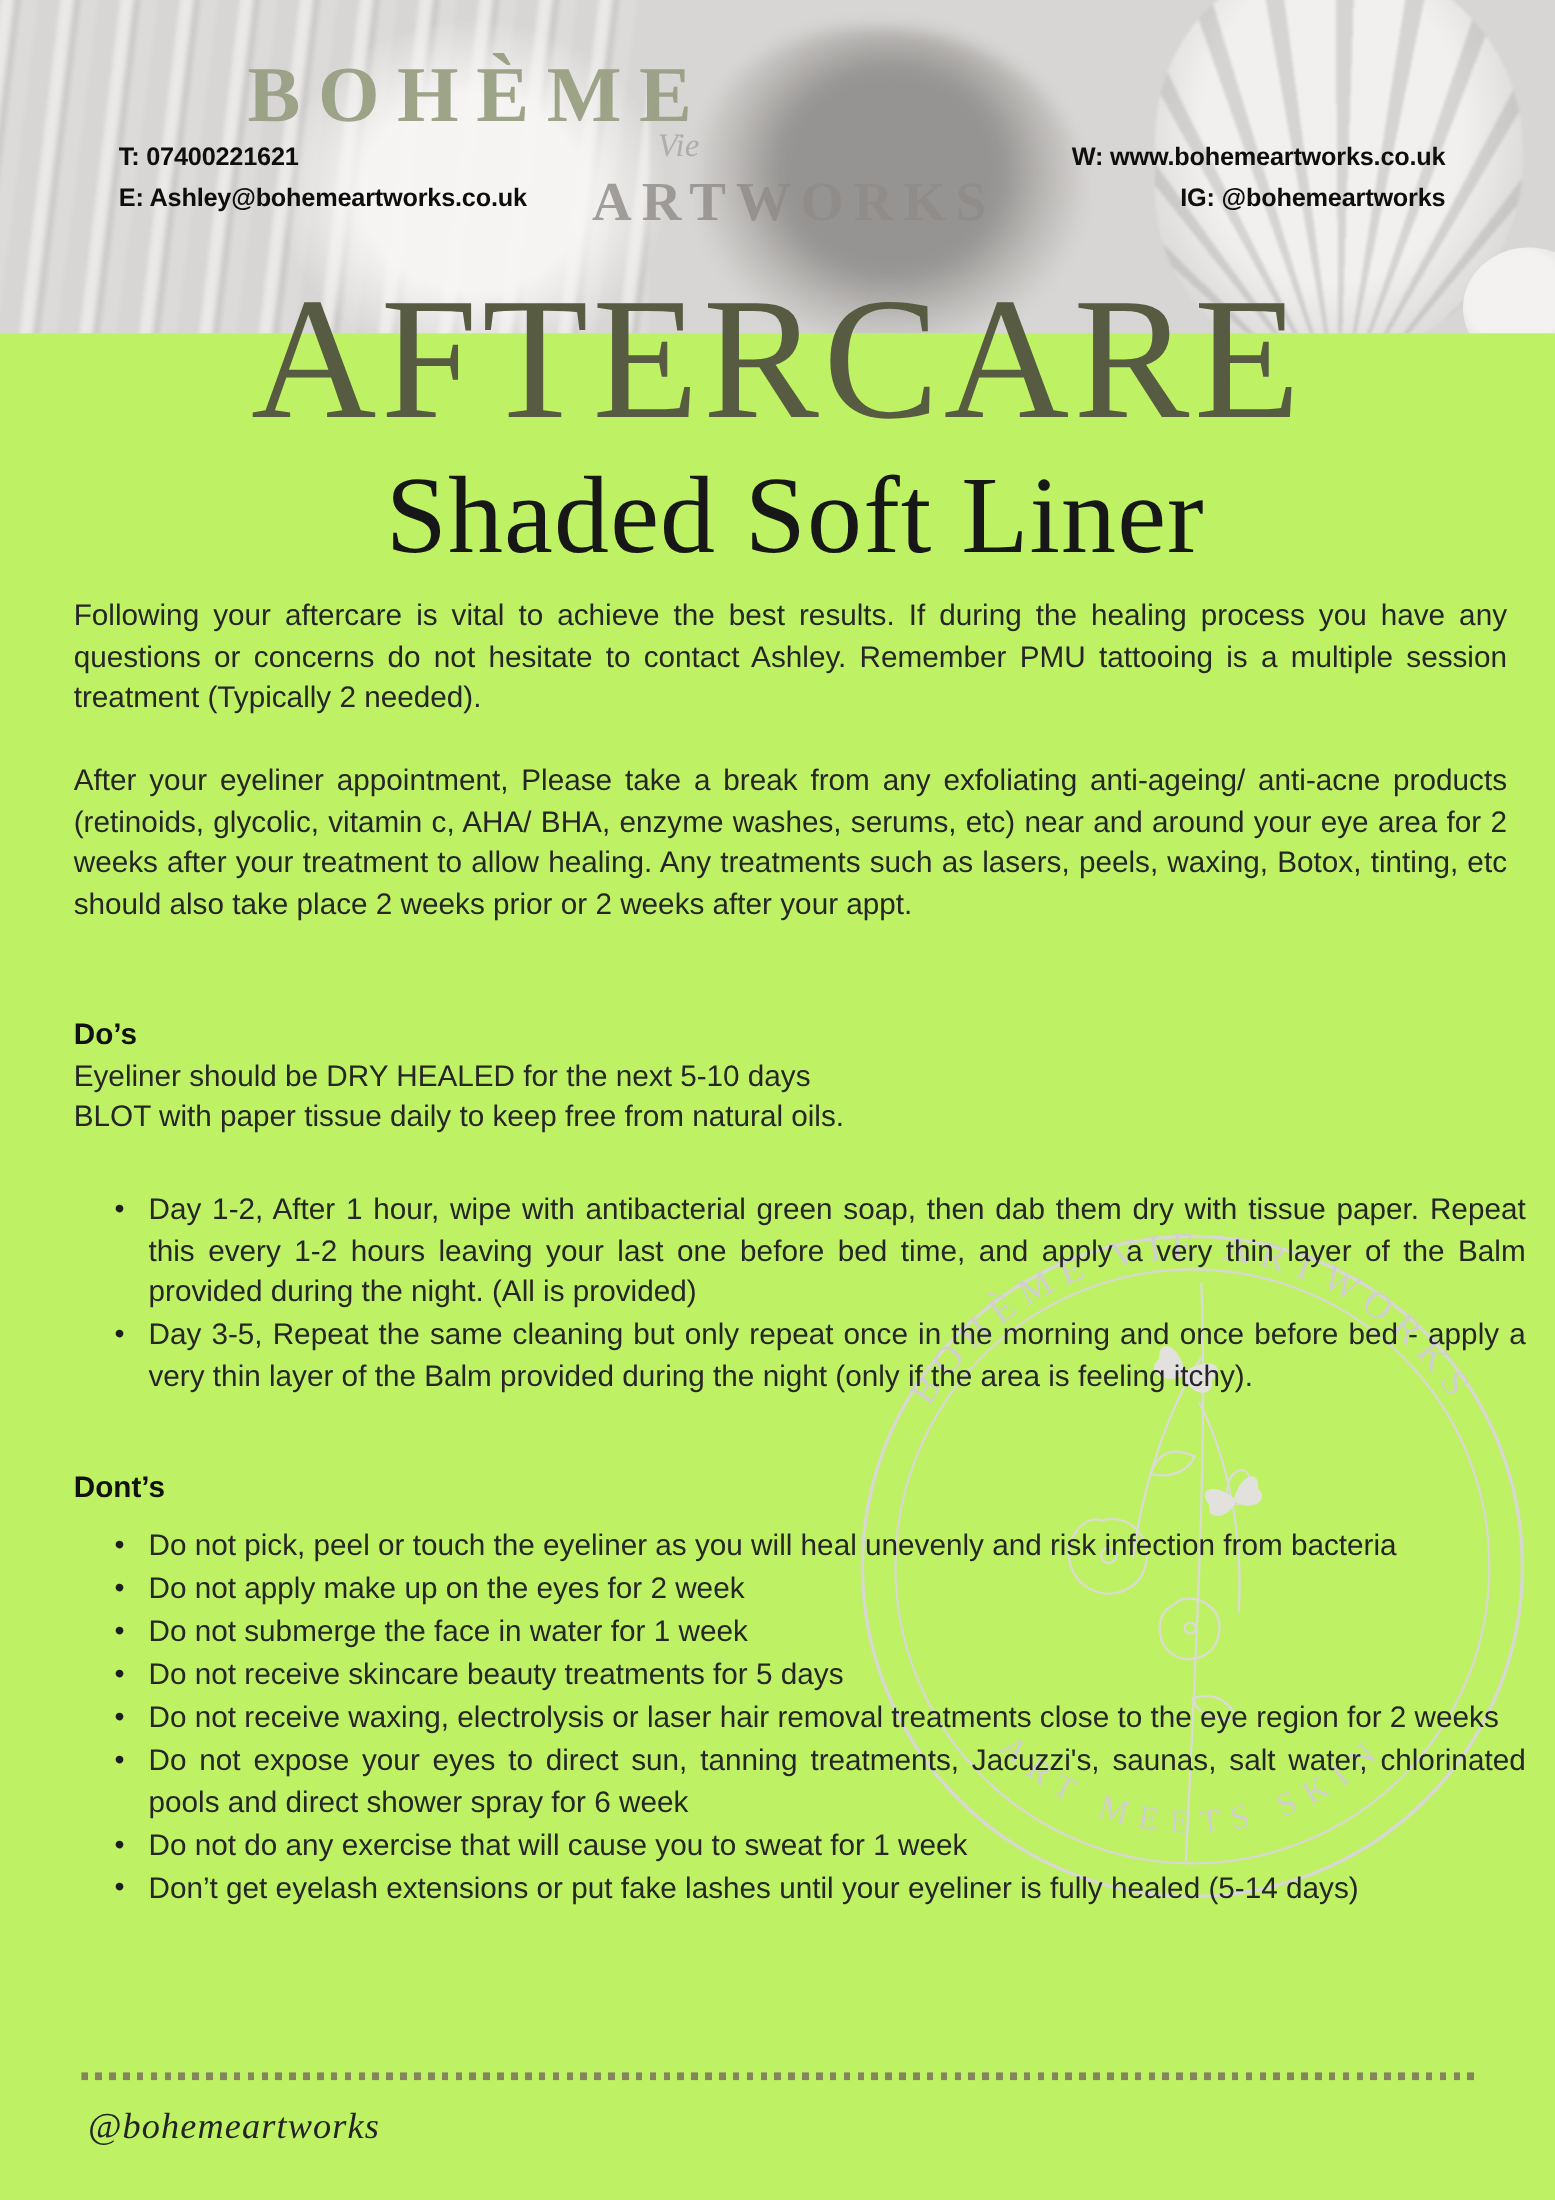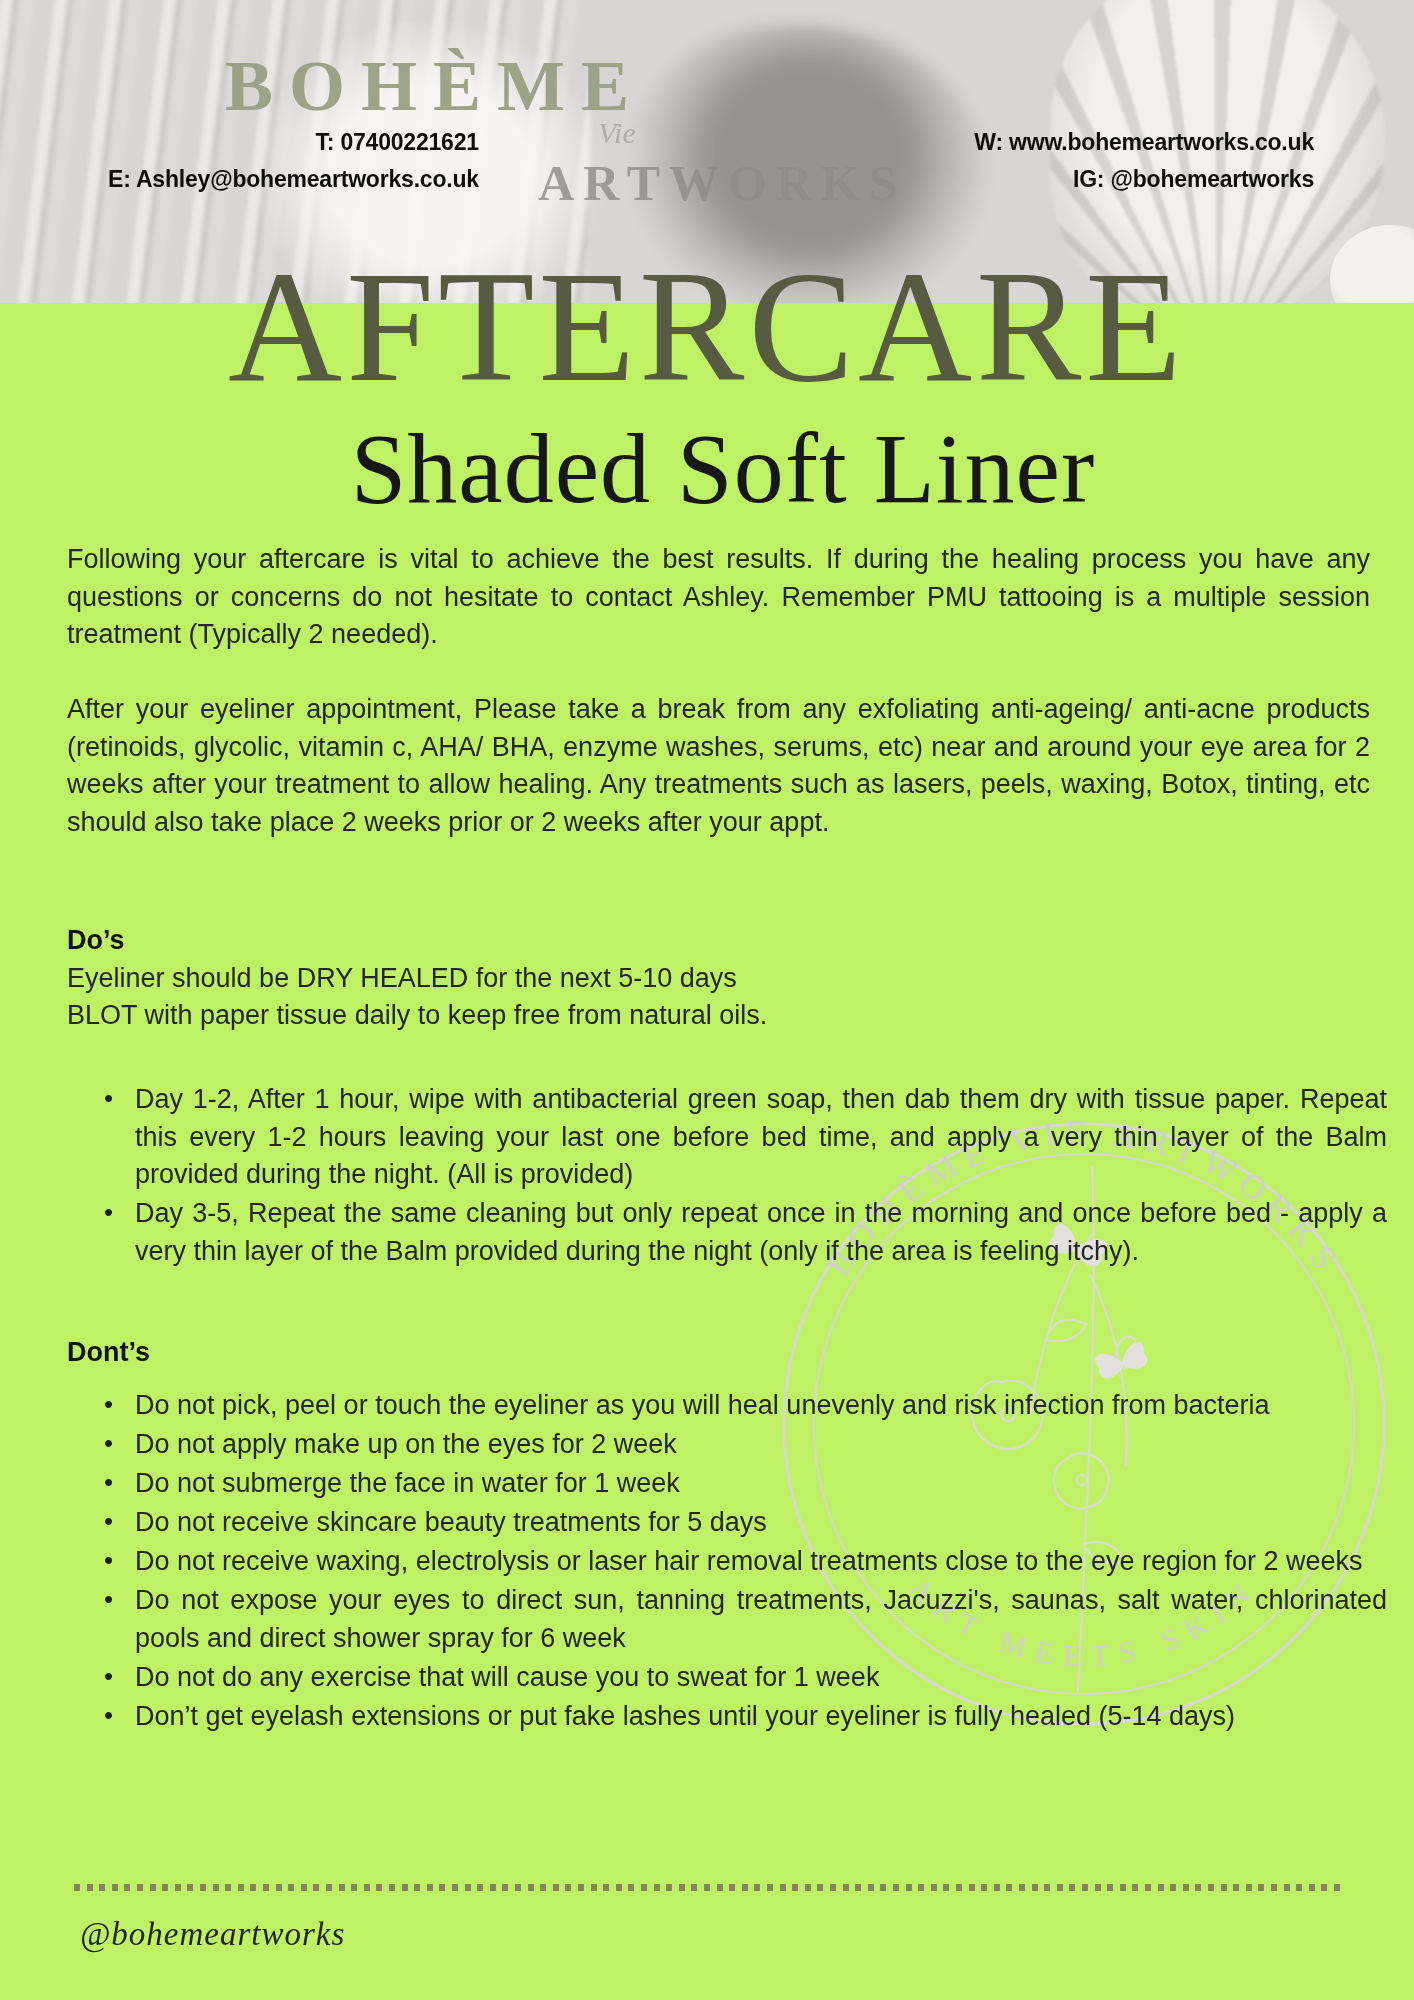--- a/index.html
+++ b/index.html
@@ -47,21 +47,21 @@
     position:absolute; left:598px; top:116px;
     font-family:"Liberation Serif", serif; font-style:italic;
     font-size:30px; color:#8f8c89; opacity:.55;
   }
   .logo-secondary {
     position:absolute; left:722px; top:158px; transform:translateX(-50%);
     font-family:"Liberation Serif", serif; font-weight:700;
     font-size:50px; line-height:50px; letter-spacing:9px; white-space:nowrap;
     color:#8e8b88; opacity:.8;
   }
-  .contact { position:absolute; top:124px; font-weight:700; font-size:23px; line-height:36.5px; color:#0e0e0e; letter-spacing:-.2px;text-align:right; }
+  .contact { position:absolute; top:124px; font-weight:700; font-size:23px; line-height:36.5px; color:#0e0e0e; letter-spacing:-.2px; }
   .contact.left  { left:108px; }
   .contact.right { right:100px; text-align:right; }
   
   .watermark { position:absolute; left:774px; top:1114px; width:620px; height:620px; }
   
   .title {
     position:absolute; left:0; top:248px; width:1414px; margin:0; text-align:center;
     font-family:"Liberation Serif", serif; font-weight:400;
     font-size:158px; line-height:158px; letter-spacing:4px; color:#575b41; white-space:nowrap;
   }

